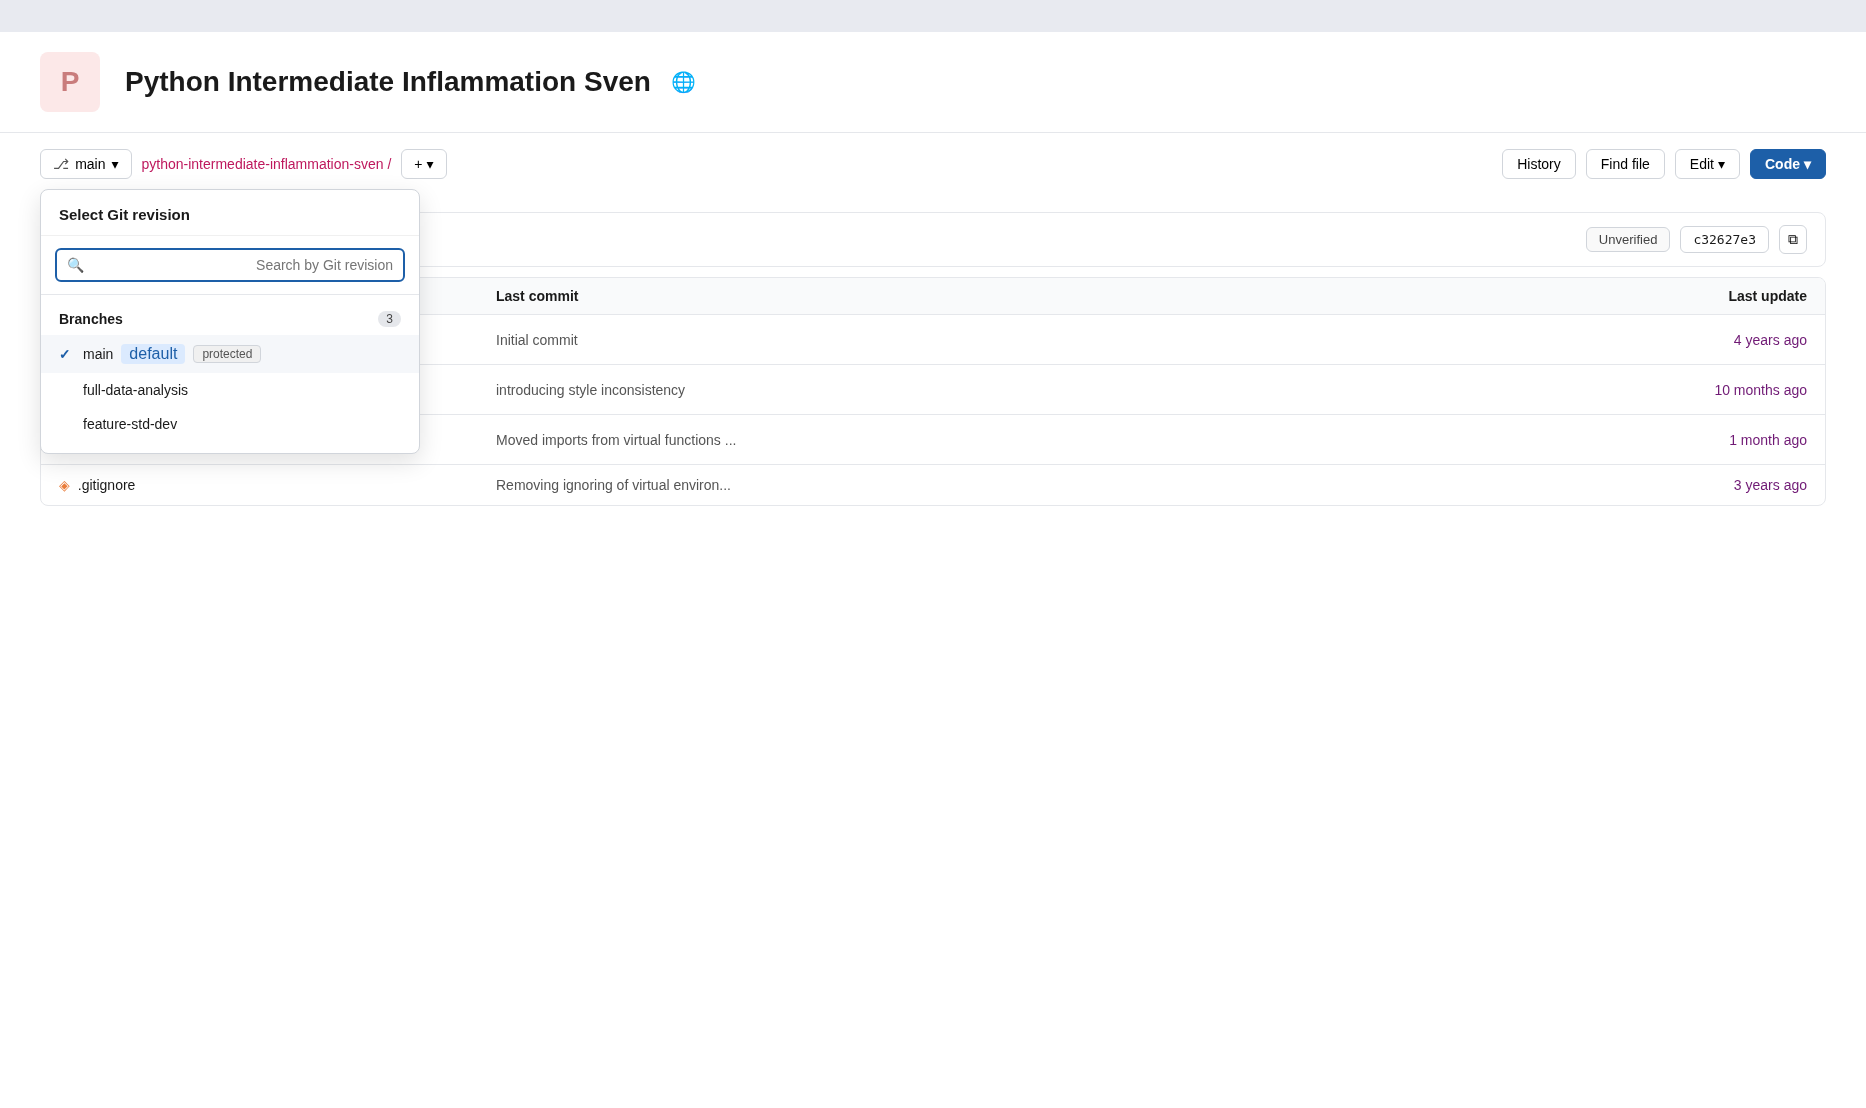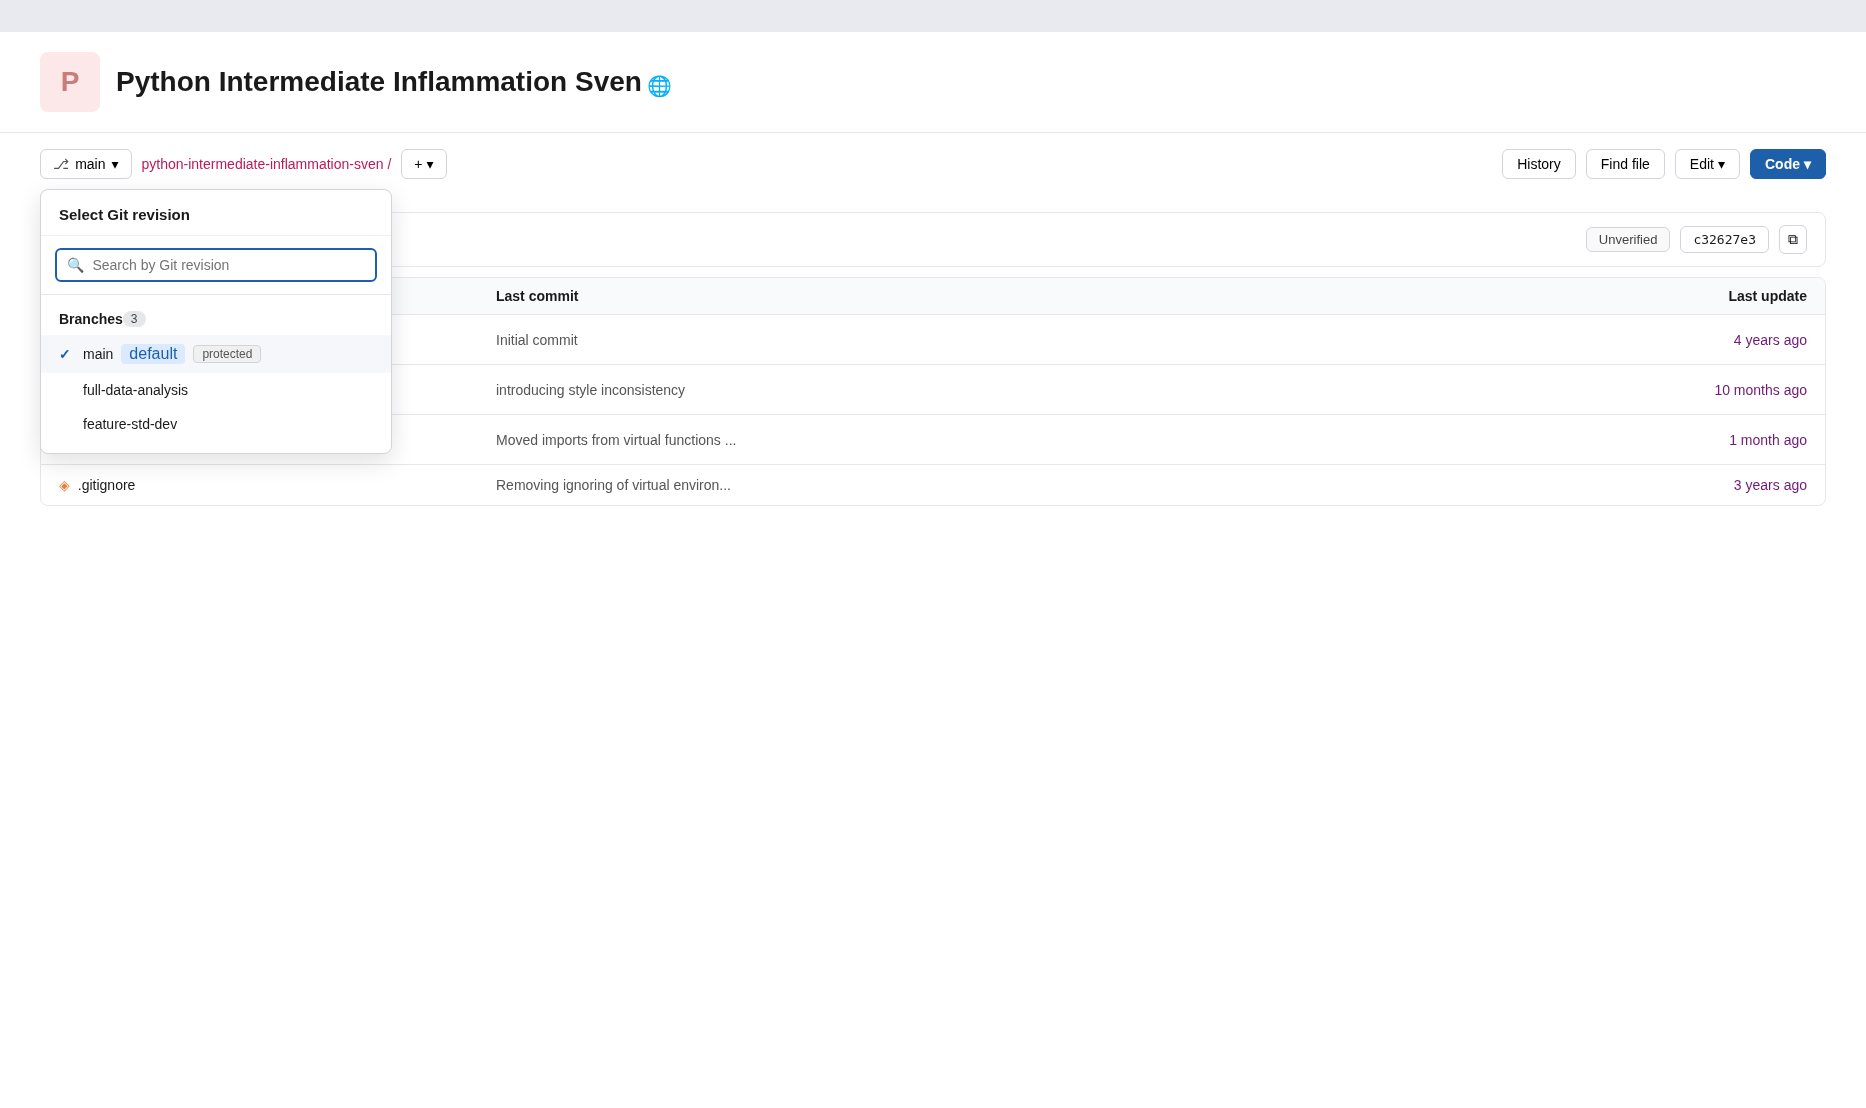--- a/index.html
+++ b/index.html
@@ -32,22 +32,23 @@
       display: flex;
       align-items: center;
       justify-content: center;
       font-size: 28px;
       font-weight: 600;
       color: #c97c7c;
       flex-shrink: 0;
     }
     .repo-title {
       display: flex;
-      align-items: flex-end;
-      gap: 5px;
+      align-items: center;
+      gap: 20px;
+      margin-left: 9px;
     }
     .repo-title h1 {
       font-size: 28px;
       font-weight: 700;
       color: #1a1a1a;
     }
     .globe-icon {
       color: #888;
       font-size: 20px;
     }
@@ -121,21 +122,21 @@
       align-items: center;
       gap: 4px;
       text-align: center;
     }
 
     
     .dropdown-panel {
       position: absolute;
       left: 40px;
       top: 56px;
-      width: 352px;
+      width: 380px;
       background: #fff;
       border: 1px solid #d1d5db;
       border-radius: 8px;
       box-shadow: 0 8px 24px rgba(0,0,0,0.12);
       z-index: 100;
     }
     .dropdown-header {
       padding: 16px 18px 12px;
       font-size: 15px;
       font-weight: 600;
@@ -154,34 +155,36 @@
       border-radius: 6px;
       padding: 7px 10px;
     }
     .search-box input {
       border: none;
       outline: none;
       font-size: 14px;
       color: #888;
       flex: 1;
       background: transparent;
+      text-align: right;
     }
     .search-icon { color: #888; font-size: 14px; }
 
     .branches-section {
       padding: 12px 0;
     }
     .branches-label {
       padding: 4px 18px 8px;
       font-size: 14px;
       font-weight: 600;
       color: #1a1a1a;
       display: flex;
       align-items: center;
-      gap: 0;
+      gap: 12px;
+      justify-content: space-between;
     }
     .branch-count {
       background: #e5e7eb;
       border-radius: 12px;
       padding: 1px 8px;
       font-size: 12px;
       color: #444;
       font-weight: 500;
     }
     .branch-item {

